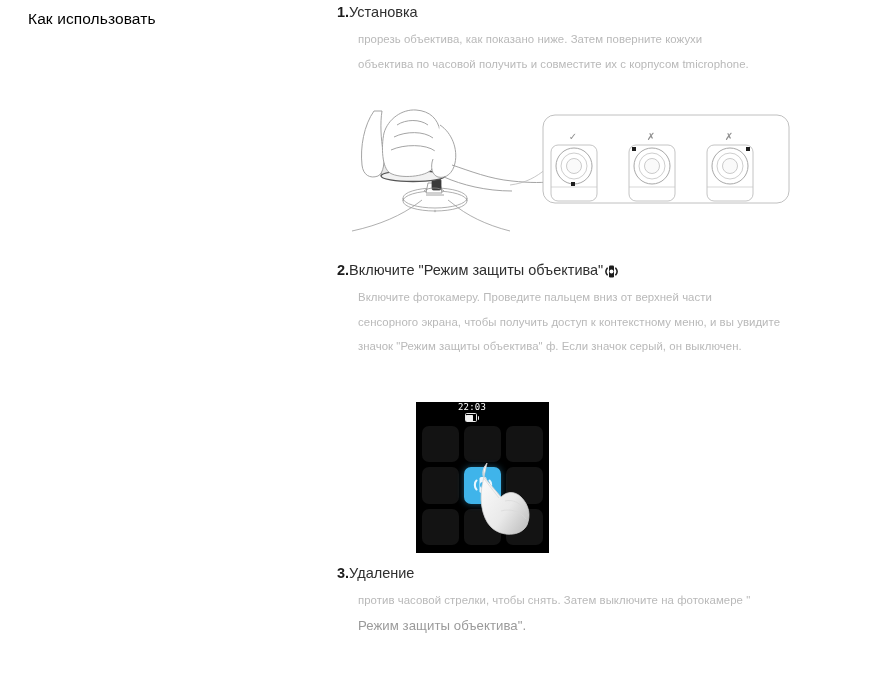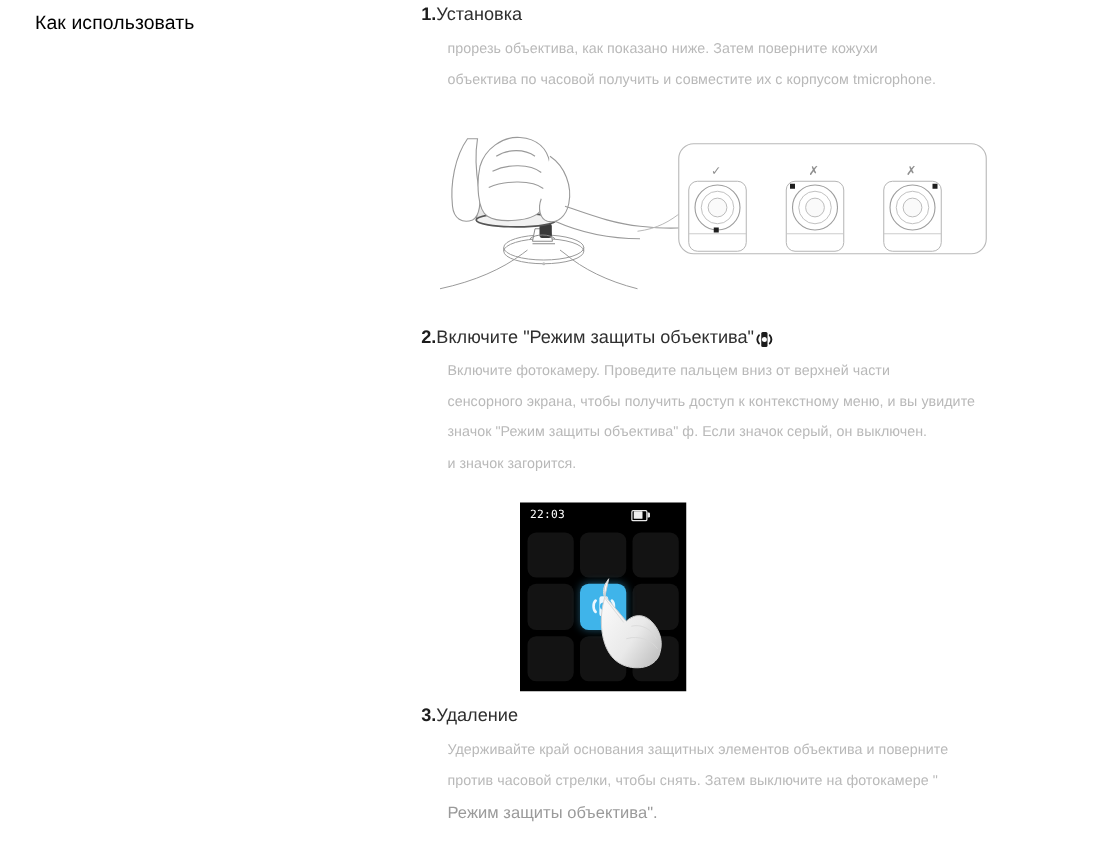--- a/index.html
+++ b/index.html
@@ -111,20 +111,21 @@
     overflow: hidden;
   }
   .screen-statusbar {
     position: absolute;
     left: 0; top: 0;
     width: 112px; height: 20px;
     display: flex;
     align-items: center;
     justify-content: space-between;
     padding: 0 8px 0 8px;
+    flex-direction: column;
   }
   .screen-time {
     color: #ffffff;
     font-size: 9px;
     line-height: 10px;
     font-family: "DejaVu Sans Mono", monospace;
     letter-spacing: 0.2px;
   }
   .battery-icon {
     width: 15px; height: 9px;
@@ -303,21 +304,20 @@
           <circle cx="7.5" cy="7.5" r="2" fill="#ffffff"></circle>
           <path d="M3.2 4.2 C 1.6 6.2, 1.6 8.8, 3.2 10.8" stroke="#1c1c1c" stroke-width="1.5" fill="none" stroke-linecap="round"></path>
           <path d="M11.8 4.2 C 13.4 6.2, 13.4 8.8, 11.8 10.8" stroke="#1c1c1c" stroke-width="1.5" fill="none" stroke-linecap="round"></path>
         </svg>
       </span>
     </div>
     <div class="sec-body">
       <div class="line">Включите фотокамеру. Проведите пальцем вниз от верхней части</div>
       <div class="line">сенсорного экрана, чтобы получить доступ к контекстному меню, и вы увидите</div>
       <div class="line">значок "Режим защиты объектива" ф. Если значок серый, он выключен.</div>
-      <div class="line">и значок загорится.</div>
     </div>
   </div>
 
   <div id="figure-screen">
 
     <div class="screen-statusbar">
       <span class="screen-time">22:03</span>
       <span class="battery-icon">
         <span class="battery-body"></span>
         <span class="battery-fill"></span>
@@ -365,19 +365,18 @@
       </svg>
     </div>
   </div>
 
   <div class="section" id="section-3">
     <div class="sec-heading">
       <span class="sec-num">3.</span>
         <span class="sec-title">Удаление</span>
     </div>
     <div class="sec-body">
-      <div class="line">Удерживайте край основания защитных элементов объектива и поверните</div>
       <div class="line">против часовой стрелки, чтобы снять. Затем выключите на фотокамере "</div>
       <div class="line emph">Режим защиты объектива".</div>
     </div>
   </div>
 
 </div>
 
 </body></html>

